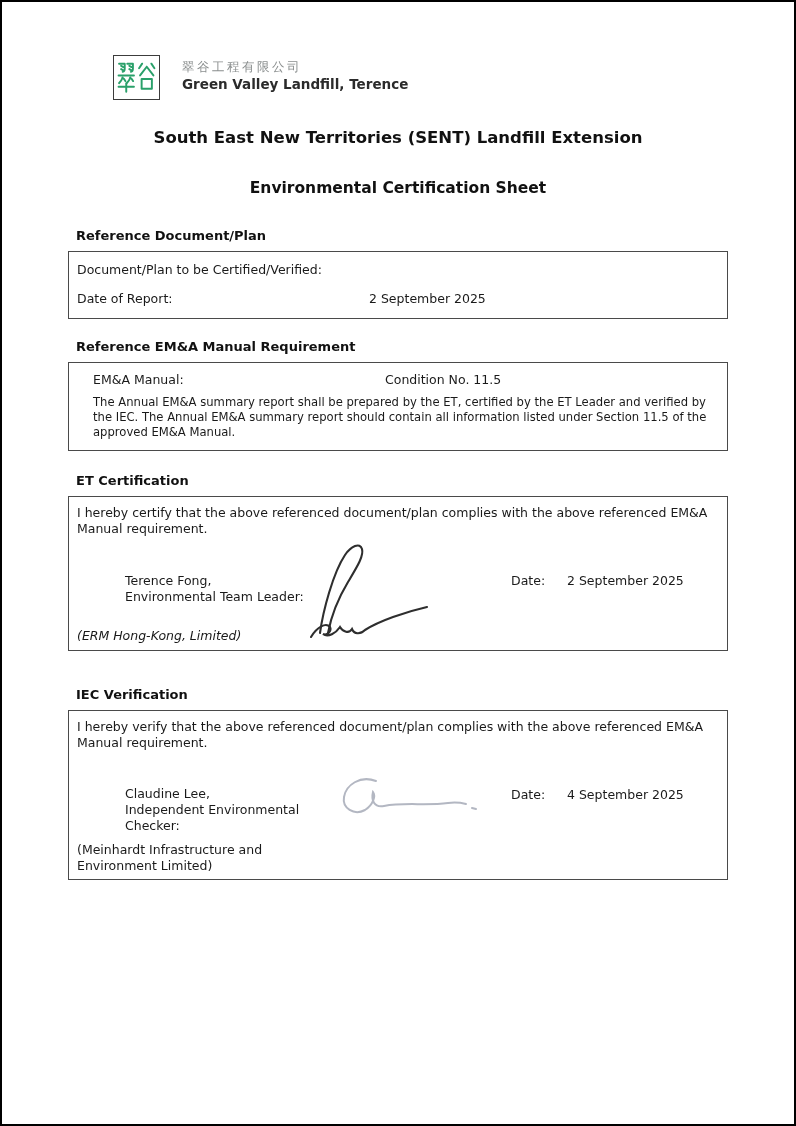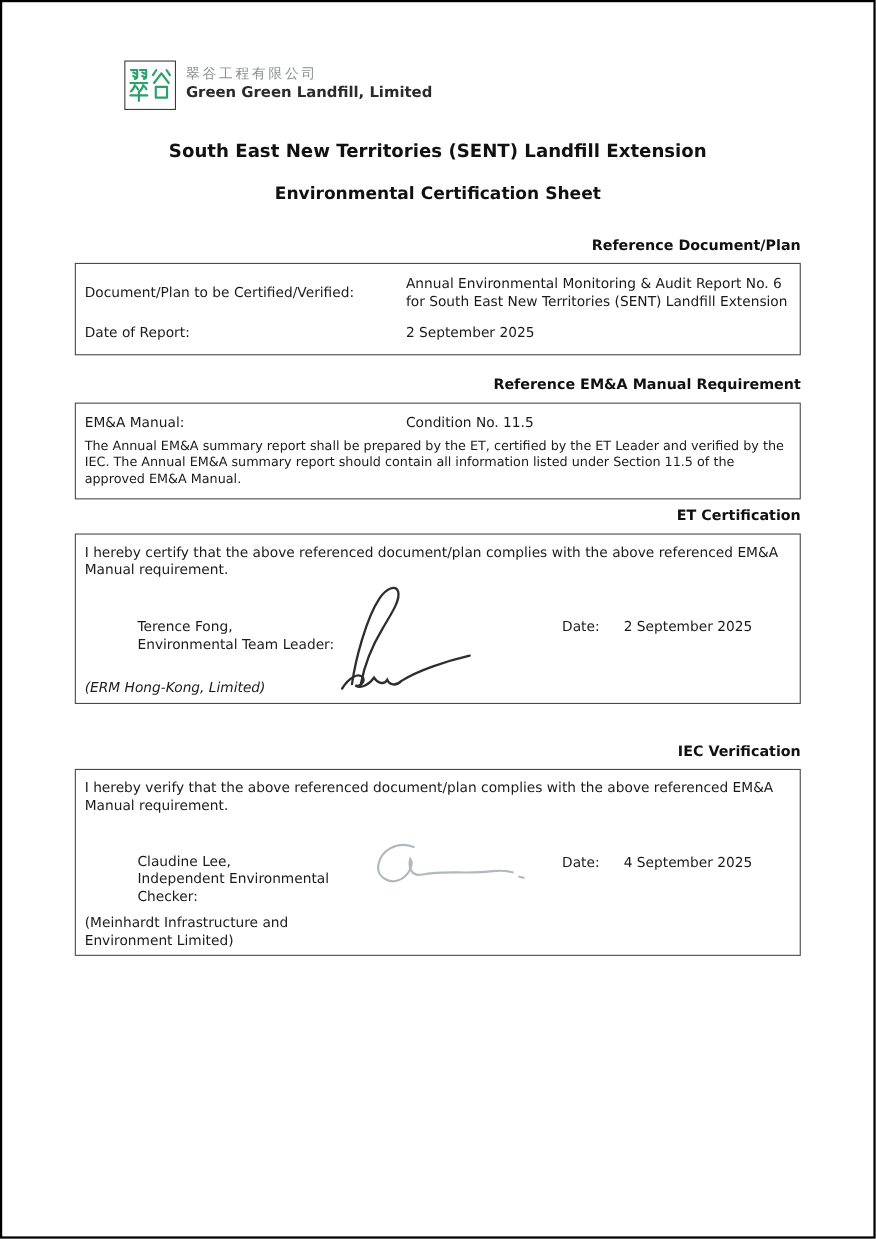--- a/index.html
+++ b/index.html
@@ -2,35 +2,35 @@
 <html><head>
 <meta charset="utf-8">
 <style>
   * { margin:0; padding:0; box-sizing:border-box; }
   body { background:#888; font-family:"DejaVu Sans","Liberation Sans",sans-serif; }
   .page {
     width:796px; height:1126px; background:#fff; border:2px solid #000;
     color:#1a1a1a; position:relative; overflow:hidden;
   }
   
-  .logo-row { display:flex; align-items:flex-start; gap:9px; margin:53px 0 0 78px;padding-left:33px; }
+  .logo-row { display:flex; align-items:flex-start; gap:22px; margin:53px 0 0 78px;padding-left:33px; }
   .logo-box {
     width:47px; height:45px; border:1.6px solid #3c3c3c; background:#fff;
     display:flex; align-items:center; justify-content:center; flex:0 0 auto;
   }
   .logo-text .cjk { font-size:12.5px; color:#8b8f8f; letter-spacing:2.5px; line-height:17px; margin-top:3px; }
   .logo-text .eng { font-size:13.5px; font-weight:bold; color:#2b2b2b; line-height:18px; }
   
   .title-main { margin-top:28px; text-align:center; font-size:16.5px; font-weight:bold; color:#111; }
-  .title-sub  { margin-top:18px; text-align:center; font-size:15.5px; font-weight:bold; color:#111; line-height:23px; }
+  .title-sub  { margin-top:30px; text-align:center; font-size:15.5px; font-weight:bold; color:#111; line-height:23px; }
   
   .content { margin:0 66px; width:660px; }
-  .sec-head { font-size:13px; font-weight:bold; color:#111; padding-left:8px;text-align:right; }
+  .sec-head { font-size:13px; font-weight:bold; color:#111; padding-left:8px; }
   .sec-box  { border:1.4px solid #4a4a4a; margin-top:8px; background:#fff; font-size:12.5px; }
-  .mt-s1 { margin-top:28px; } .mt-s2 { margin-top:20px; } .mt-s3 { margin-top:8px; } .mt-s4 { margin-top:36px; }
+  .mt-s1 { margin-top:28px; } .mt-s2 { margin-top:20px; } .mt-s3 { margin-top:22px; } .mt-s4 { margin-top:36px; }
   .kv-box { padding:10px 8px 12px 8px; }
   .kv-row { display:grid; grid-template-columns:292px 1fr; align-items:center; line-height:15.5px; }
   .kv-row + .kv-row { margin-top:13px; }
   .kv-label { padding-right:10px; }
   .ema-desc { margin-top:7px; font-size:11.6px; line-height:15px; padding-right:2px; }
   .cert-box { position:relative; }
   .cert-box.et  { height:155px; }
   .cert-box.iec { height:170px; }
   .statement { position:absolute; top:8px; left:8px; right:8px; line-height:16px; }
   .sign-names   { position:absolute; left:8px; line-height:16px;margin-left:48px; }
@@ -65,45 +65,44 @@
         <path d="M14,16 q-1.5,4 -3.5,5.5 M13.7,16 q2,1.5 3,3.5"></path>
         <path d="M2.5,25 h15 M10,21.5 v8.5"></path>
 
         <path d="M25.5,2.5 l-3,4.5 M34.5,2.5 l3,4.5"></path>
         <path d="M30,5.5 l-6.5,8.5 M30,5.5 l6.5,8.5"></path>
         <path d="M25,17.5 h10 v9.5 h-10 z"></path>
       </svg>
     </div>
     <div class="logo-text">
       <div class="cjk">翠谷工程有限公司</div>
-      <div class="eng">Green Green Landfill, Limited</div>
+      <div class="eng">Green Valley Landfill, Terence</div>
     </div>
   </div>
 
   <div class="title-main">South East New Territories (SENT) Landfill Extension</div>
   <div class="title-sub">
     <div>Environmental Certification Sheet</div>
   </div>
 
   <div class="content">
 
     <div class="sec-head mt-s1">Reference Document/Plan</div>
     <div class="sec-box kv-box">
       <div class="kv-row">
         <div class="kv-label">Document/Plan to be Certified/Verified:</div>
-        <div class="kv-value">Annual Environmental Monitoring &amp; Audit Report No. 6 for South East New Territories (SENT) Landfill Extension</div>
       </div>
       <div class="kv-row">
         <div class="kv-label">Date of Report:</div>
         <div class="kv-value">2 September 2025</div>
       </div>
     </div>
 
     <div class="sec-head mt-s2">Reference EM&amp;A Manual Requirement</div>
-    <div class="sec-box" style="padding:9px 8px 10px 8px;">
+    <div class="sec-box" style="padding:9px 8px 10px 24px;">
       <div class="kv-row">
         <div class="kv-label">EM&amp;A Manual:</div>
         <div class="kv-value">Condition No. 11.5</div>
       </div>
       <div class="ema-desc">The Annual EM&amp;A summary report shall be prepared by the ET, certified by the ET Leader and verified by the IEC. The Annual EM&amp;A summary report should contain all information listed under Section 11.5 of the approved EM&amp;A Manual.</div>
     </div>
 
     <div class="sec-head mt-s3">ET Certification</div>
     <div class="sec-box cert-box et">
       <div class="statement">I hereby certify that the above referenced document/plan complies with the above referenced EM&amp;A Manual requirement.</div>

